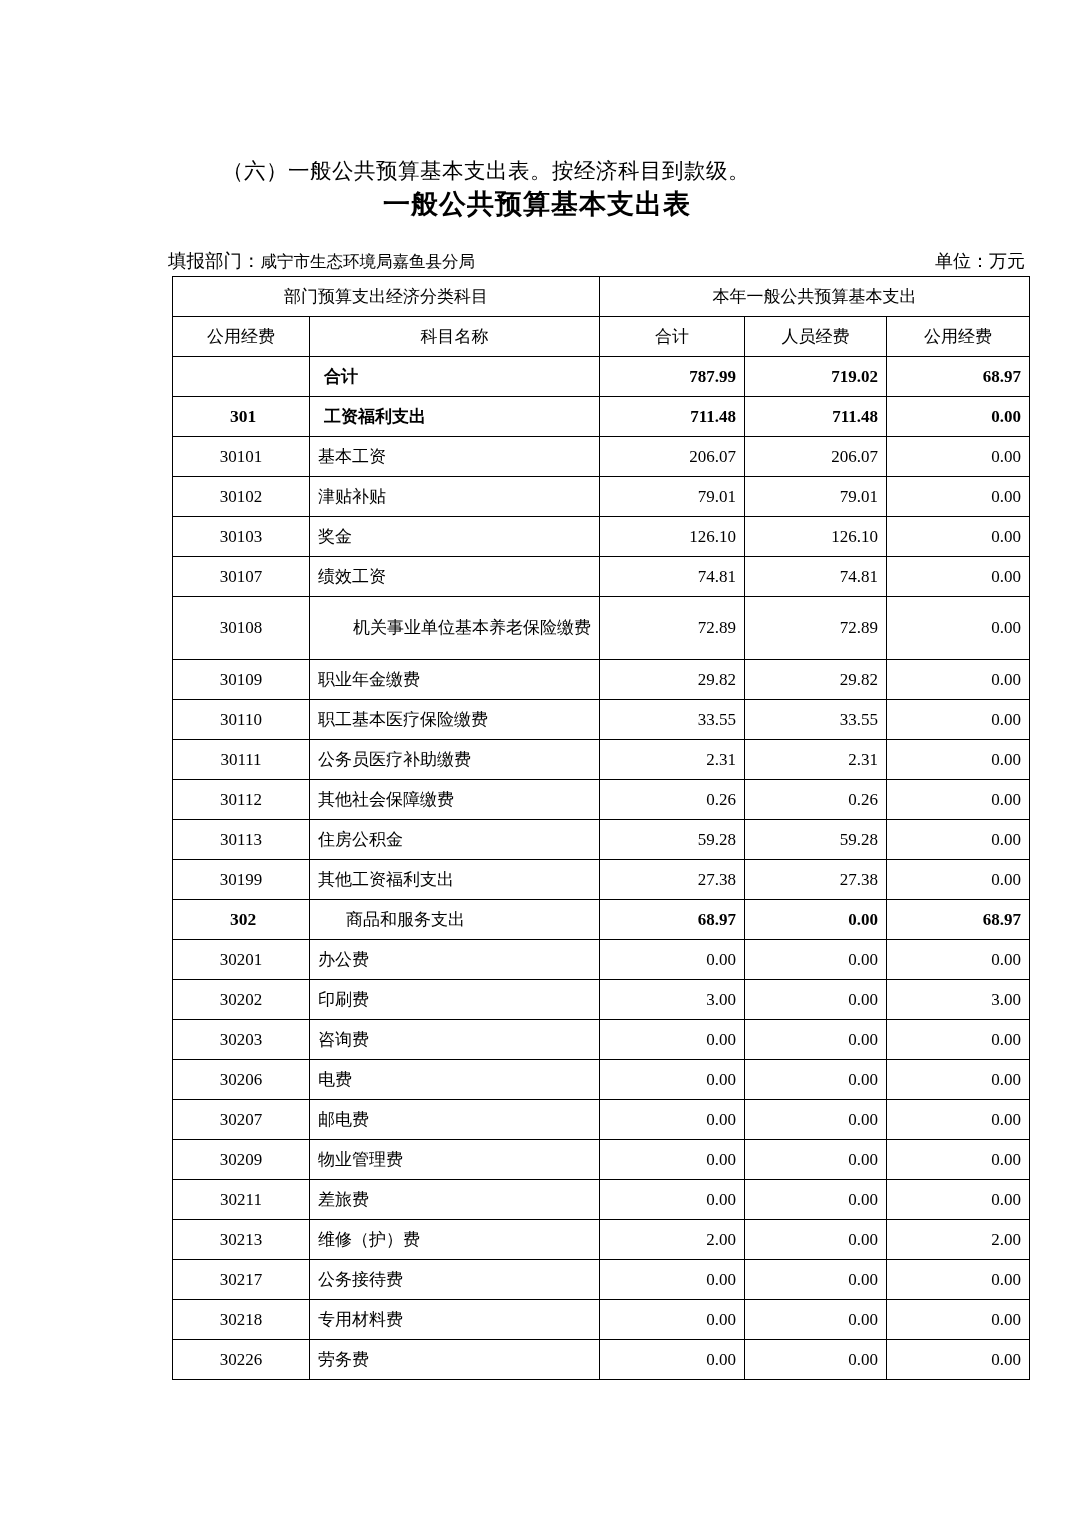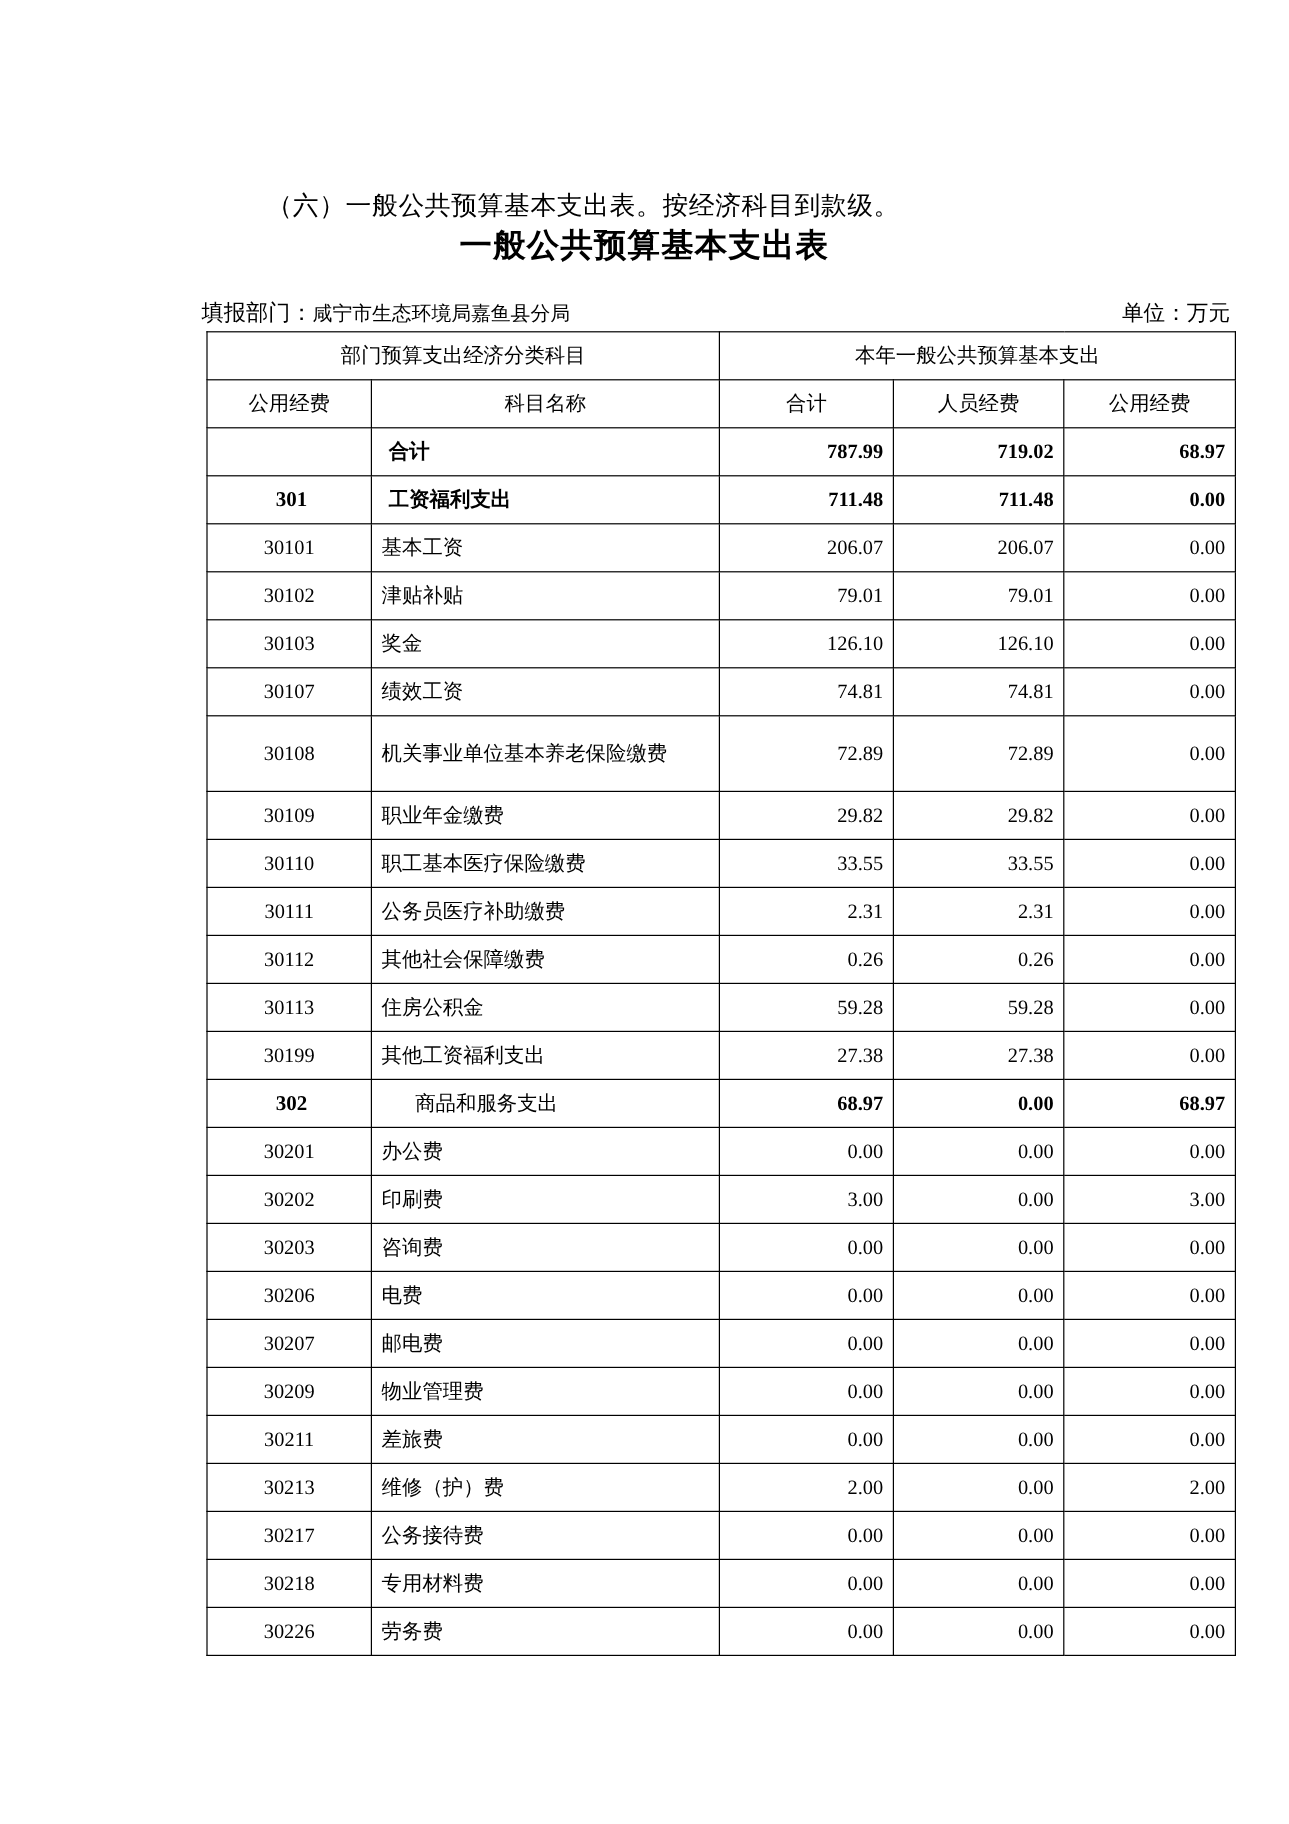--- a/index.html
+++ b/index.html
@@ -115,20 +115,21 @@
     font-weight: bold;
   }
   .name-cell.lvl1 {
     padding-left: 36px;
     font-weight: normal;
   }
   .name-cell.wrap {
     line-height: 1.25;
     padding-top: 2px;
     padding-bottom: 2px;
+    text-align: right;
   }
   .num-cell {
     text-align: right;
     padding-right: 14px;
     font-size: 17.5px;
   }
   .num-cell.bold {
     font-weight: bold;
   }
   tr.tall td {

